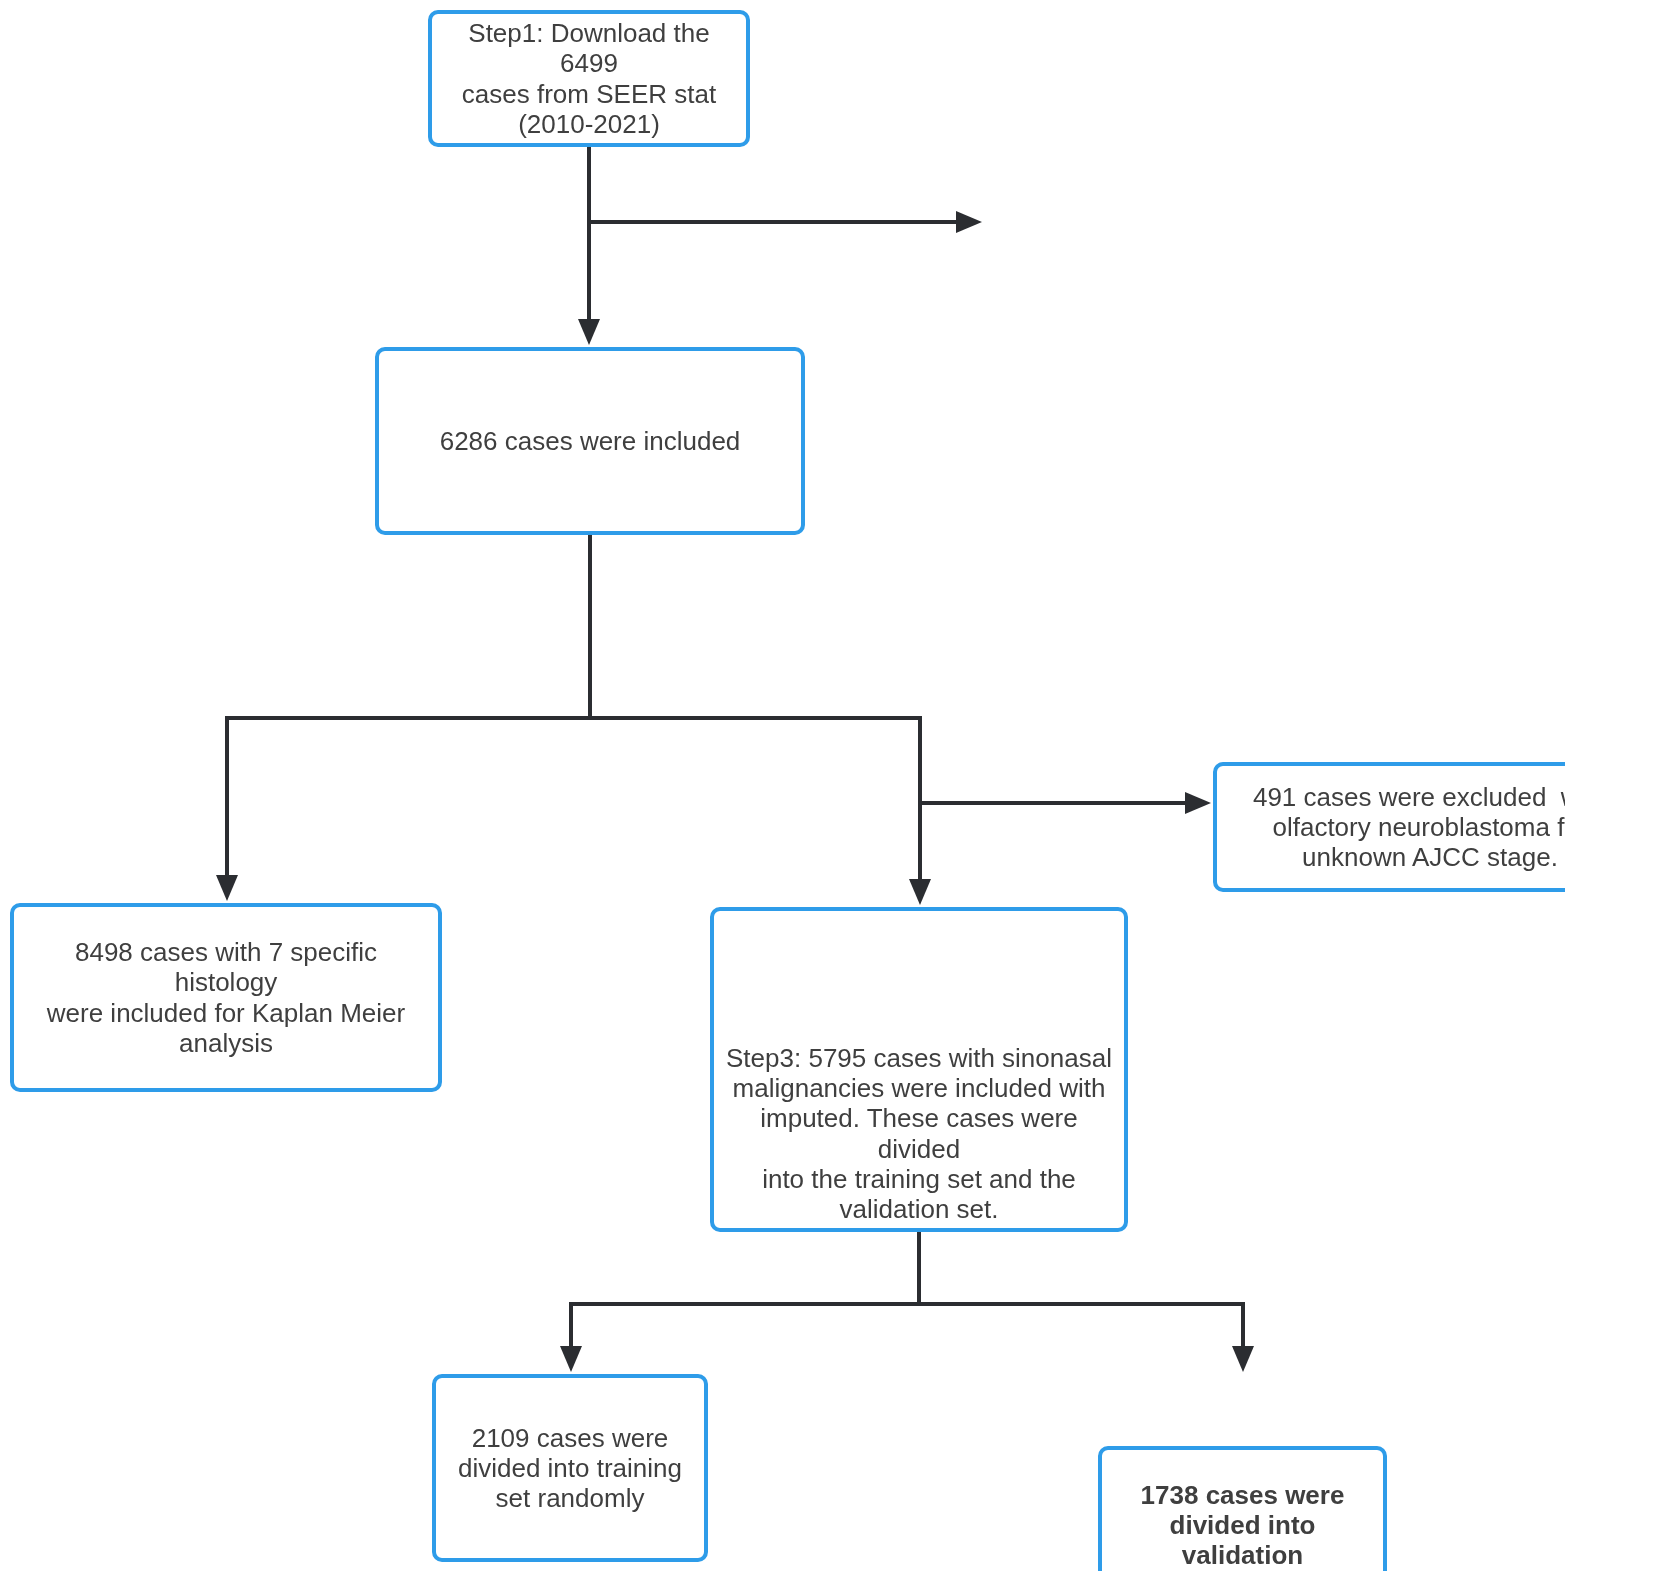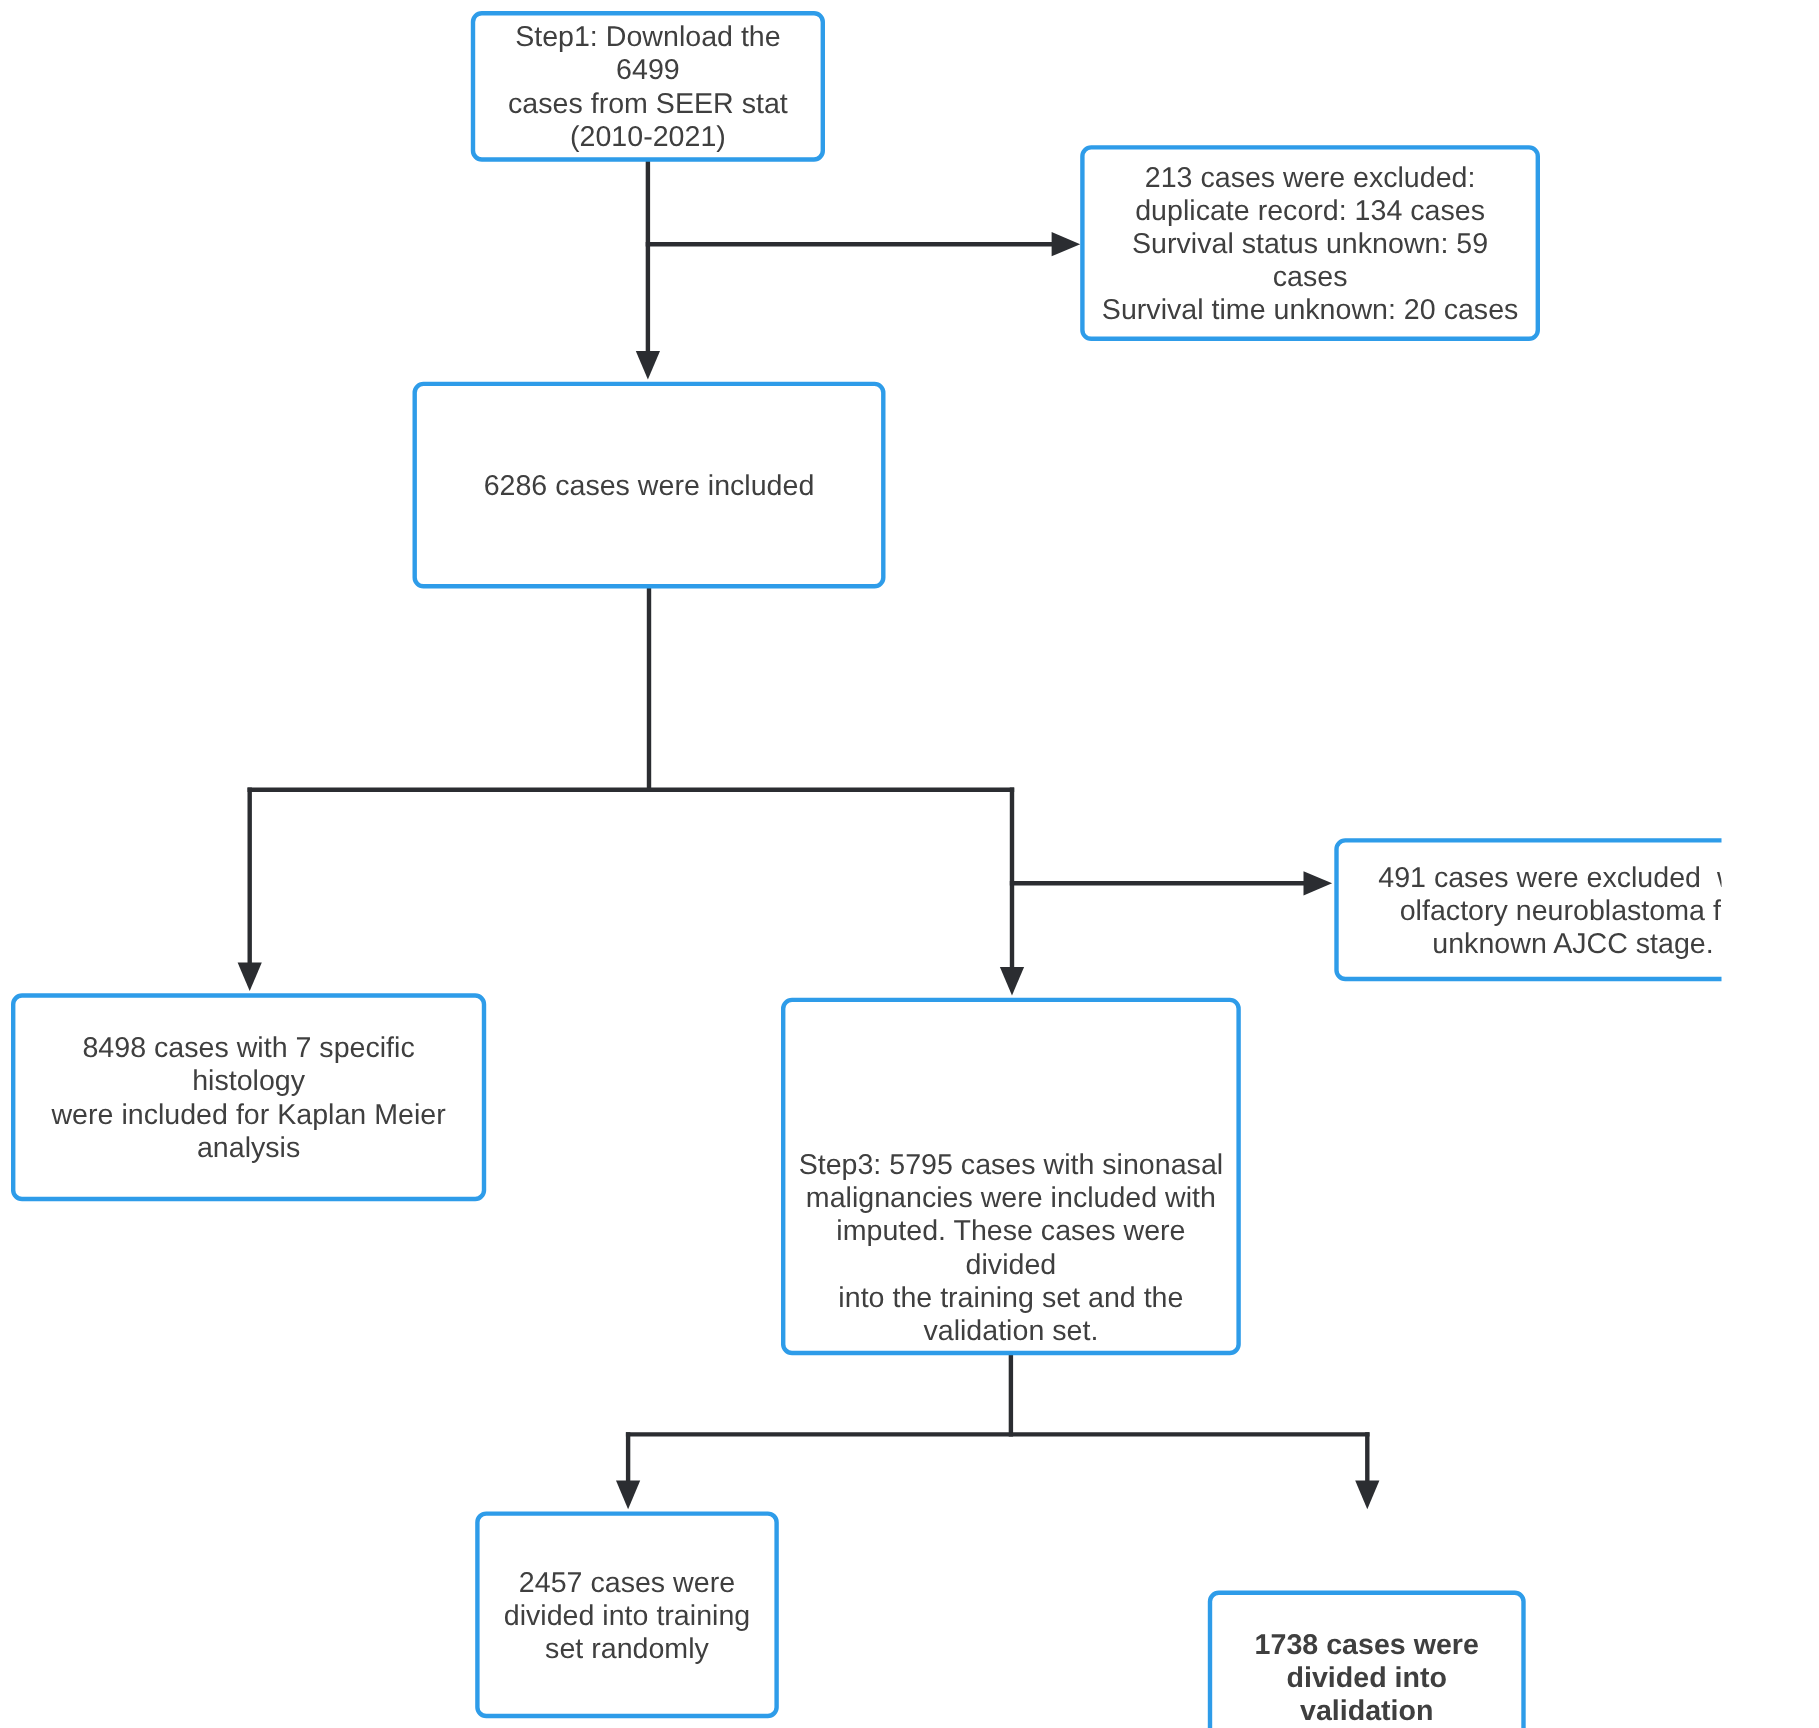--- a/index.html
+++ b/index.html
@@ -86,26 +86,20 @@
     <line class="cline" x1="1243" y1="1304" x2="1243" y2="1348"></line>
     <polygon class="ahead" points="1232,1346 1254,1346 1243,1372"></polygon>
   </svg>
 
   <div class="fbox b-step1">
     <div class="btext">Step1: Download the 6499
 cases from SEER stat
 (2010-2021)</div>
   </div>
 
-  <div class="fbox b-excluded213">
-    <div class="btext">213 cases were excluded:
-duplicate record: 134 cases
-Survival status unknown: 59 cases
-Survival time unknown: 20 cases</div>
-  </div>
 
   <div class="fbox b-included6286">
     <div class="btext">6286 cases were included</div>
   </div>
 
   <div class="fbox b-excluded491">
     <div class="btext">491 cases were excluded  with
 olfactory neuroblastoma for
 unknown AJCC stage.</div>
   </div>
@@ -118,21 +112,21 @@
 
   <div class="fbox b-step3">
     <div class="btext">Step3: 5795 cases with sinonasal
 malignancies were included with
 imputed. These cases were divided
 into the training set and the
 validation set.</div>
   </div>
 
   <div class="fbox b-training4057">
-    <div class="btext">2457 cases were
+    <div class="btext">2109 cases were
 divided into training
 set randomly</div>
   </div>
 
   <div class="fbox b-validation1738">
     <div class="btext">1738 cases were
 divided into validation
 set</div>
   </div>
 

